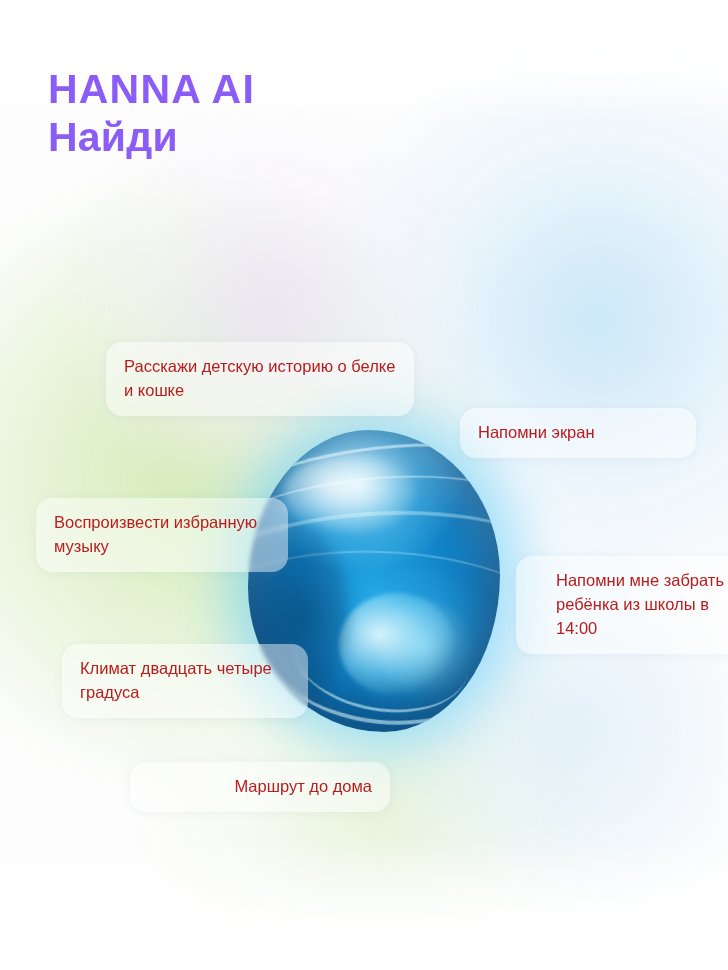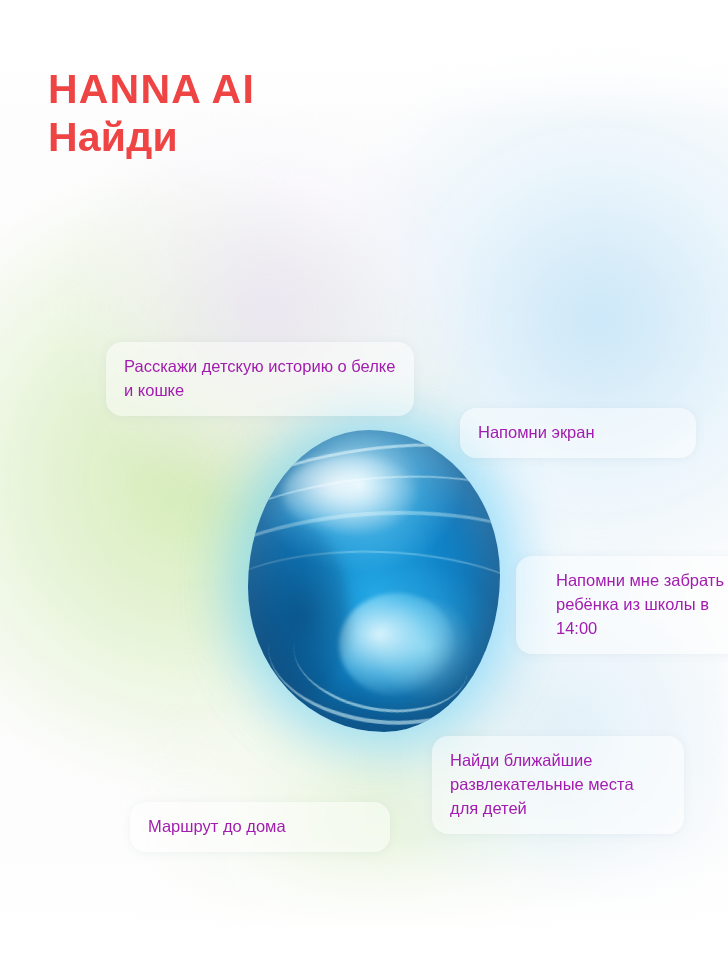--- a/index.html
+++ b/index.html
@@ -84,21 +84,21 @@
     left: 0; right: 0; top: 0;
     height: 120px;
     background: linear-gradient(to bottom, #ffffff 0%, rgba(255,255,255,0.85) 55%, rgba(255,255,255,0) 100%);
   }
 
   
   .headline {
     position: absolute;
     left: 48px;
     top: 66px;
-    color: #ef4444;
+    color: #8b5cf6;
     font-size: 41px;
     line-height: 1.16;
     font-weight: 700;
     letter-spacing: 0.2px;
     max-width: 460px;
   }
   .headline .brand {
     display: block;
     letter-spacing: 1.2px;
   }
@@ -181,33 +181,33 @@
     border-radius: 50%;
     background: radial-gradient(ellipse at 60% 50%, rgba(7,52,96,0.55) 0%, rgba(7,52,96,0.18) 55%, rgba(7,52,96,0) 80%);
     filter: blur(6px);
   }
 
   
   .bubble {
     position: absolute;
     background: rgba(255,255,255,0.46);
     border-radius: 16px;
-    color: #a21caf;
+    color: #b91c1c;
     font-size: 16.5px;
     line-height: 1.45;
     padding: 13px 18px;
     backdrop-filter: blur(2px);
     box-shadow: 0 1px 10px rgba(120,150,170,0.10);
   }
   .b1 { left: 106px; top: 342px; width: 272px; }
   .b2 { left: 460px; top: 408px; width: 200px; }
   .b3 { left: 36px;  top: 498px; width: 216px; }
   .b4 { left: 516px; top: 556px; width: 198px; padding-left: 40px; }
   .b5 { left: 62px;  top: 644px; width: 210px; }
-  .b6 { left: 130px; top: 802px; width: 224px; text-align: left; }
+  .b6 { left: 130px; top: 762px; width: 224px; text-align: right; }
   .b7 { left: 432px; top: 736px; width: 216px; }
 </style>
 </head>
 <body>
 
 <div class="poster">
 
   <div class="bg-layer">
     <div class="wash-a"></div>
     <div class="wash-b"></div>
@@ -233,17 +233,18 @@
       <div class="wave w5"></div>
       <div class="wave w6"></div>
       <div class="swirl"></div>
       <div class="highlight"></div>
       <div class="shade"></div>
     </div>
   </div>
 
   <div class="bubble b1">Расскажи детскую историю о белке и кошке</div>
   <div class="bubble b2">Напомни экран</div>
+  <div class="bubble b3">Воспроизвести избранную музыку</div>
   <div class="bubble b4">Напомни мне забрать ребёнка из школы в 14:00</div>
+  <div class="bubble b5">Климат двадцать четыре градуса</div>
   <div class="bubble b6">Маршрут до дома</div>
-  <div class="bubble b7">Найди ближайшие развлекательные места для детей</div>
 
 </div>
 
 </body></html>

